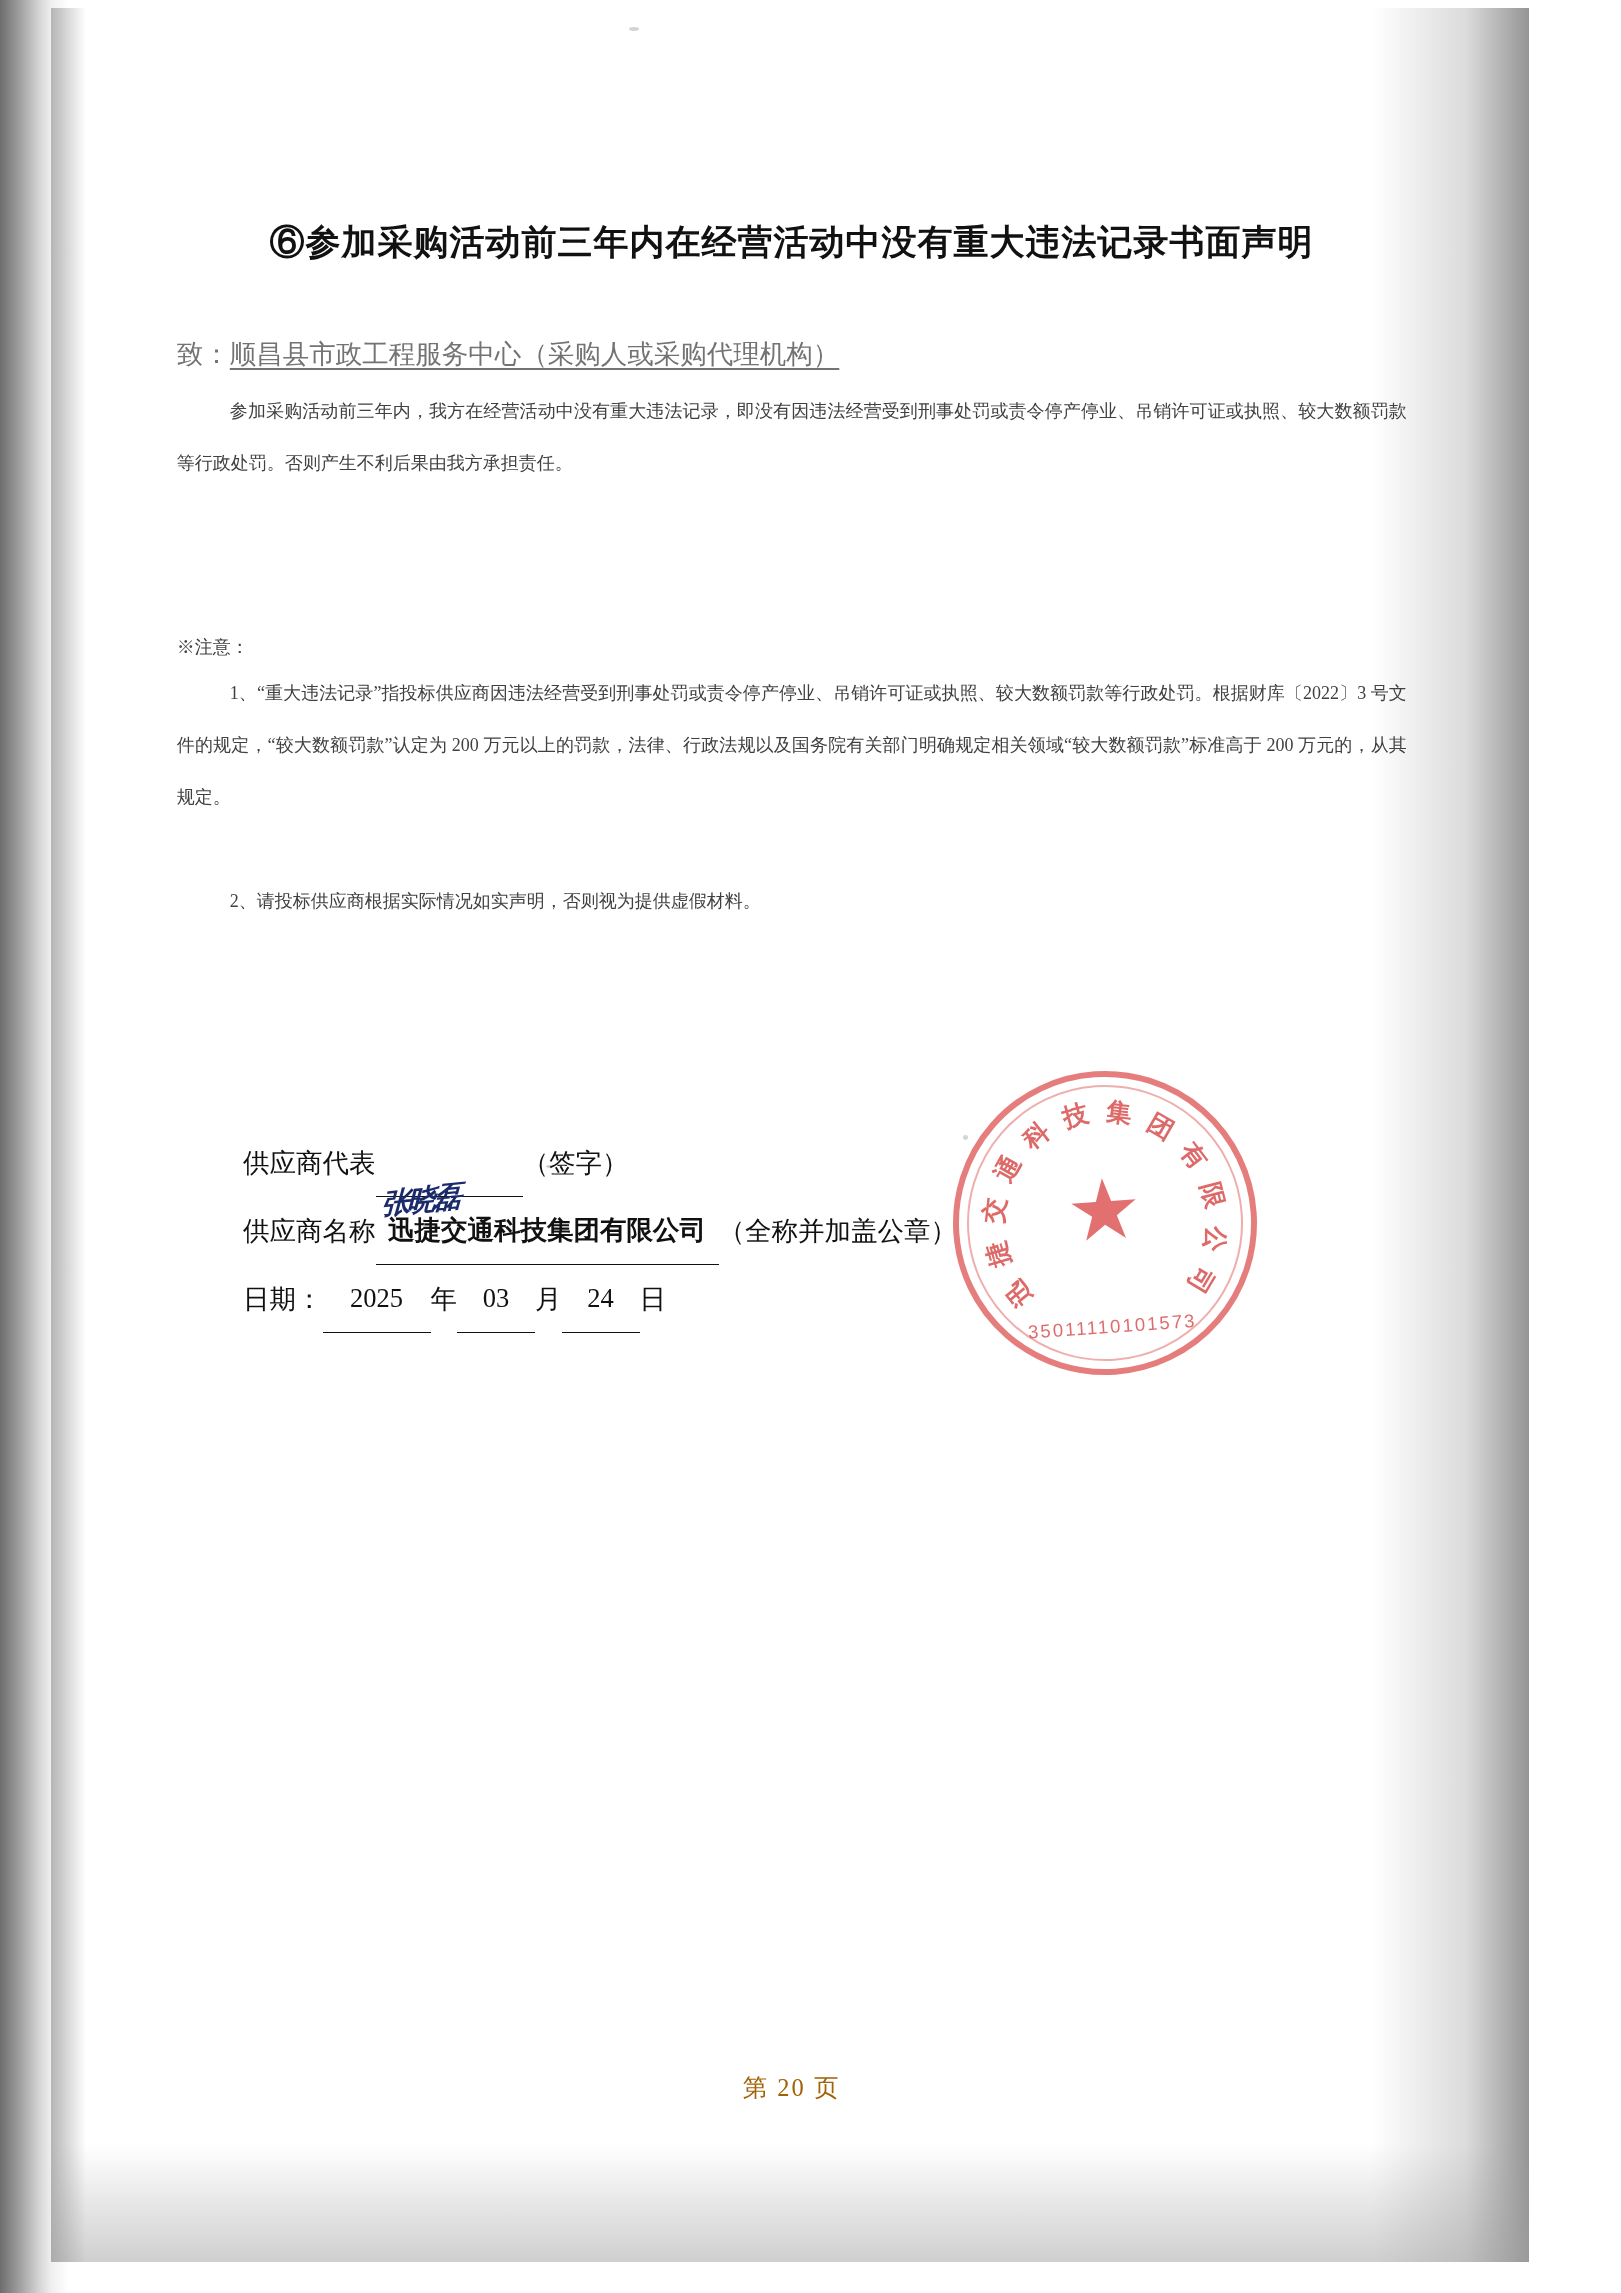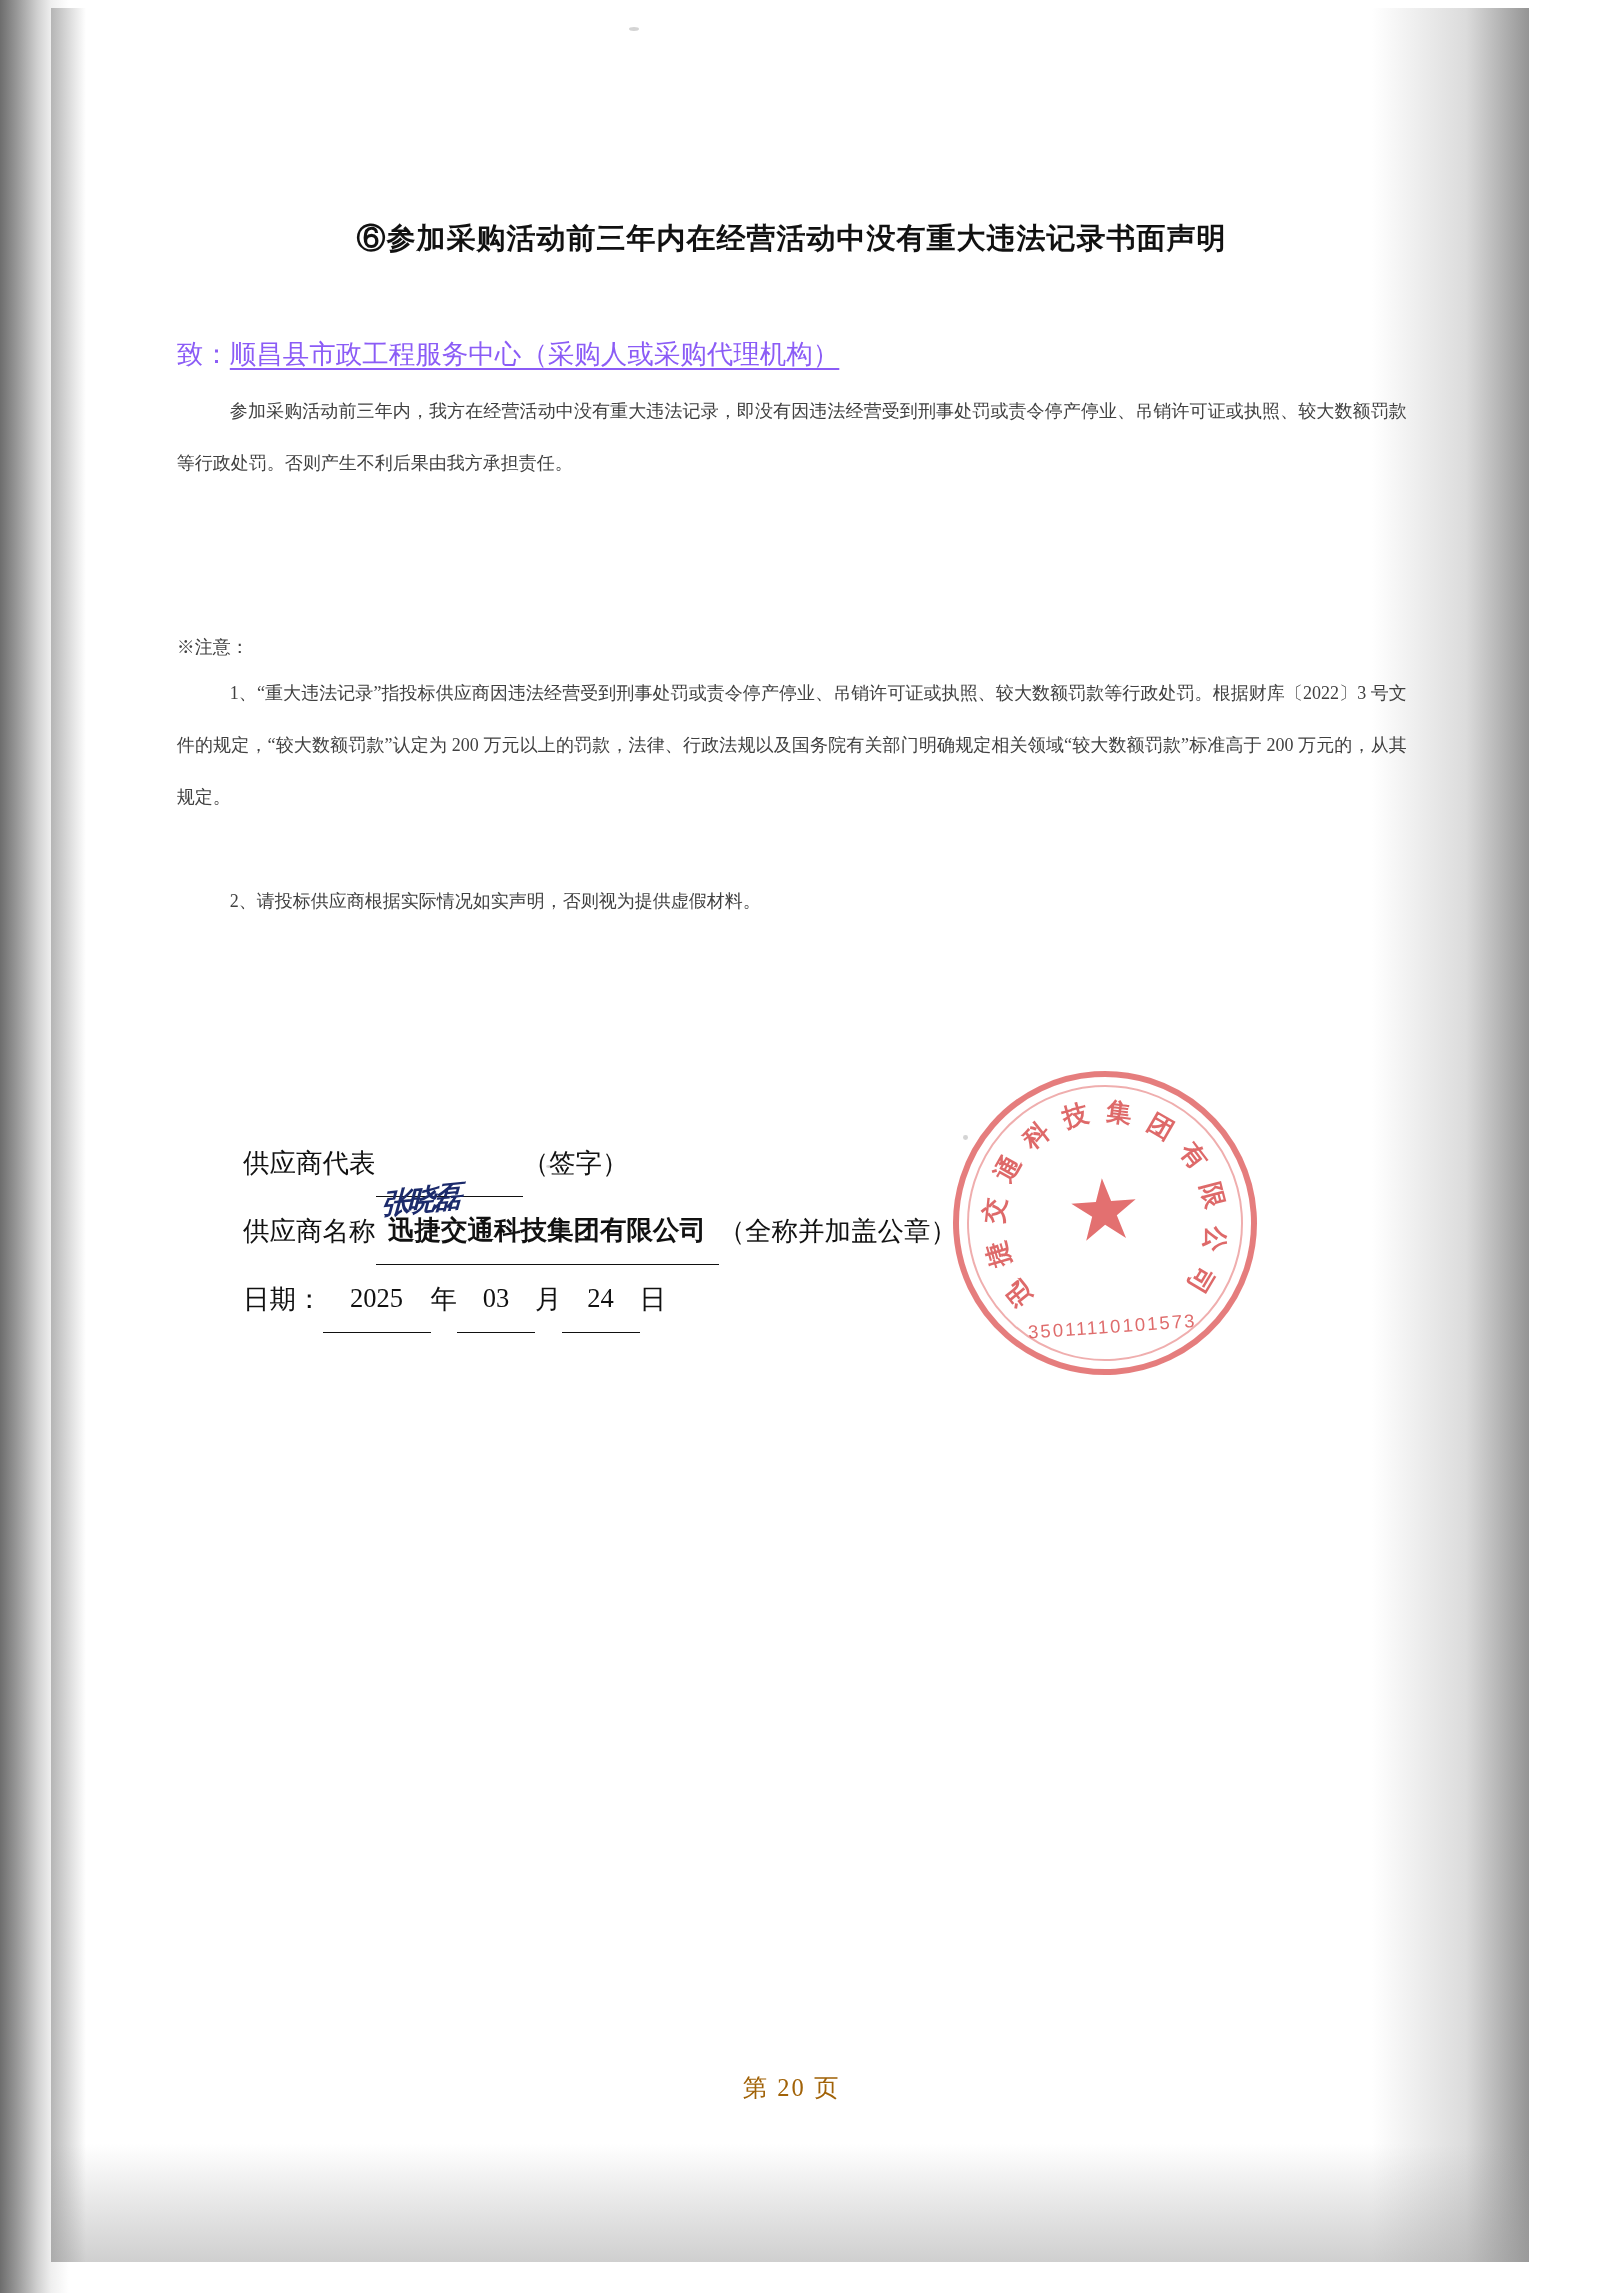--- a/index.html
+++ b/index.html
@@ -60,31 +60,31 @@
     top: 0;
     width: 1245px;
     height: 100%;
   }
   .doc-title {
     position: absolute;
     top: 211px;
     left: 0;
     width: 1245px;
     text-align: center;
-    font-size: 29px;
+    font-size: 35px;
     font-weight: bold;
     letter-spacing: 1px;
     color: #111;
   }
   .addressee {
     position: absolute;
     top: 328px;
     left: 7.8px;
     font-size: 26.5px;
-    color: #8b5cf6;
+    color: #737373;
     white-space: nowrap;
   }
   .addressee .ul {
     text-decoration: underline;
     text-underline-offset: 4.9px;
   }
   .body-para {
     position: absolute;
     left: 7.8px;
     width: 1230px;

